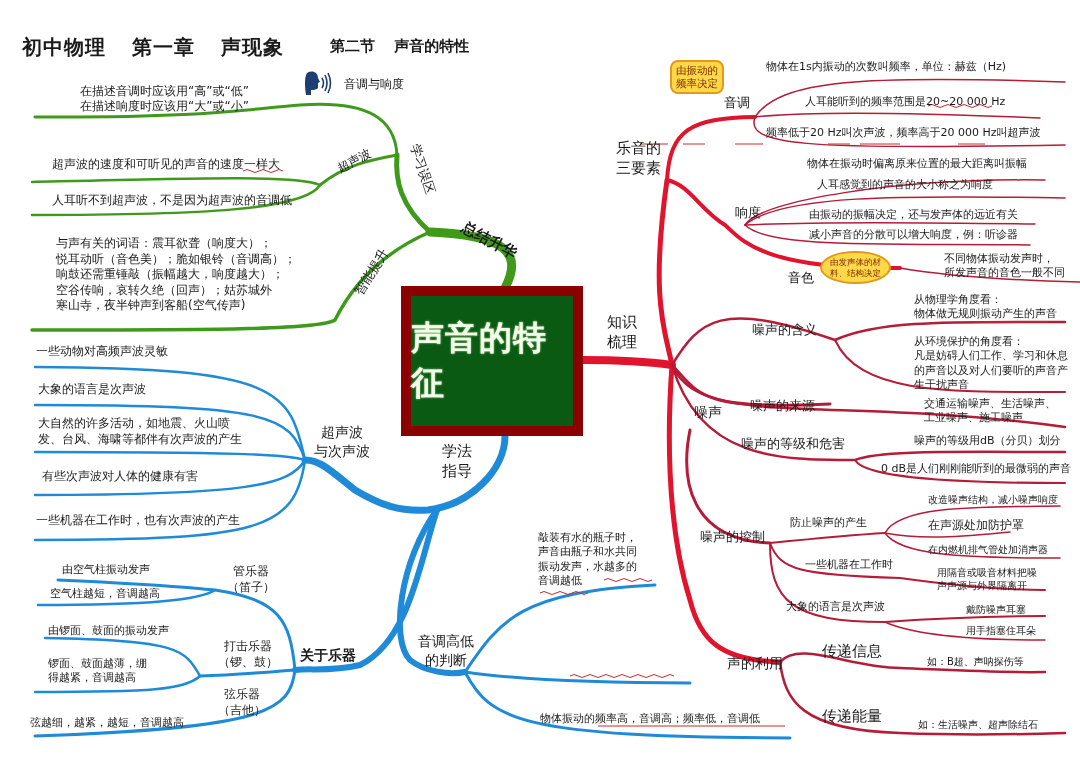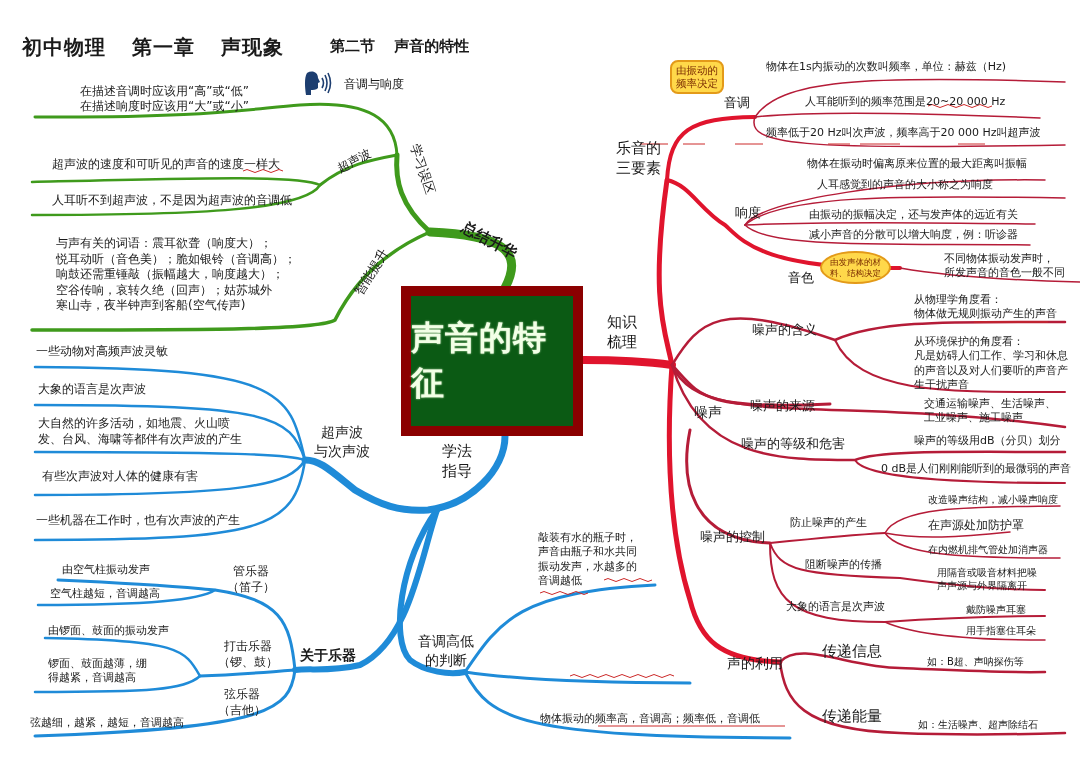--- a/index.html
+++ b/index.html
@@ -242,21 +242,21 @@
 工业噪声、施工噪声</div>
   <div class="t s13" style="left:741px;top:436px;">噪声的等级和危害</div>
   <div class="t s11" style="left:914px;top:434px;">噪声的等级用dB（分贝）划分</div>
   <div class="t s11" style="left:881px;top:462px;">0 dB是人们刚刚能听到的最微弱的声音</div>
 
   <div class="t s13" style="left:700px;top:529px;">噪声的控制</div>
   <div class="t s11" style="left:790px;top:516px;">防止噪声的产生</div>
   <div class="t s10 s11" style="left:928px;top:493px;font-size:10px;">改造噪声结构，减小噪声响度</div>
   <div class="t" style="left:928px;top:518px;font-size:12px;">在声源处加防护罩</div>
   <div class="t" style="left:928px;top:543px;font-size:10px;">在内燃机排气管处加消声器</div>
-  <div class="t s11" style="left:805px;top:558px;">阻断噪声的传播</div>
+  <div class="t s11" style="left:805px;top:558px;">一些机器在工作时</div>
   <div class="t ml" style="left:937px;top:566px;font-size:10px;line-height:1.3;">用隔音或吸音材料把噪
 声声源与外界隔离开</div>
   <div class="t s11" style="left:786px;top:600px;">大象的语言是次声波</div>
   <div class="t" style="left:966px;top:603px;font-size:10px;">戴防噪声耳塞</div>
   <div class="t" style="left:966px;top:624px;font-size:10px;">用手指塞住耳朵</div>
 
   <div class="t s14" style="left:727px;top:654px;">声的利用</div>
   <div class="t s15" style="left:822px;top:642px;">传递信息</div>
   <div class="t" style="left:927px;top:655px;font-size:10px;">如：B超、声呐探伤等</div>
   <div class="t s15" style="left:822px;top:707px;">传递能量</div>

